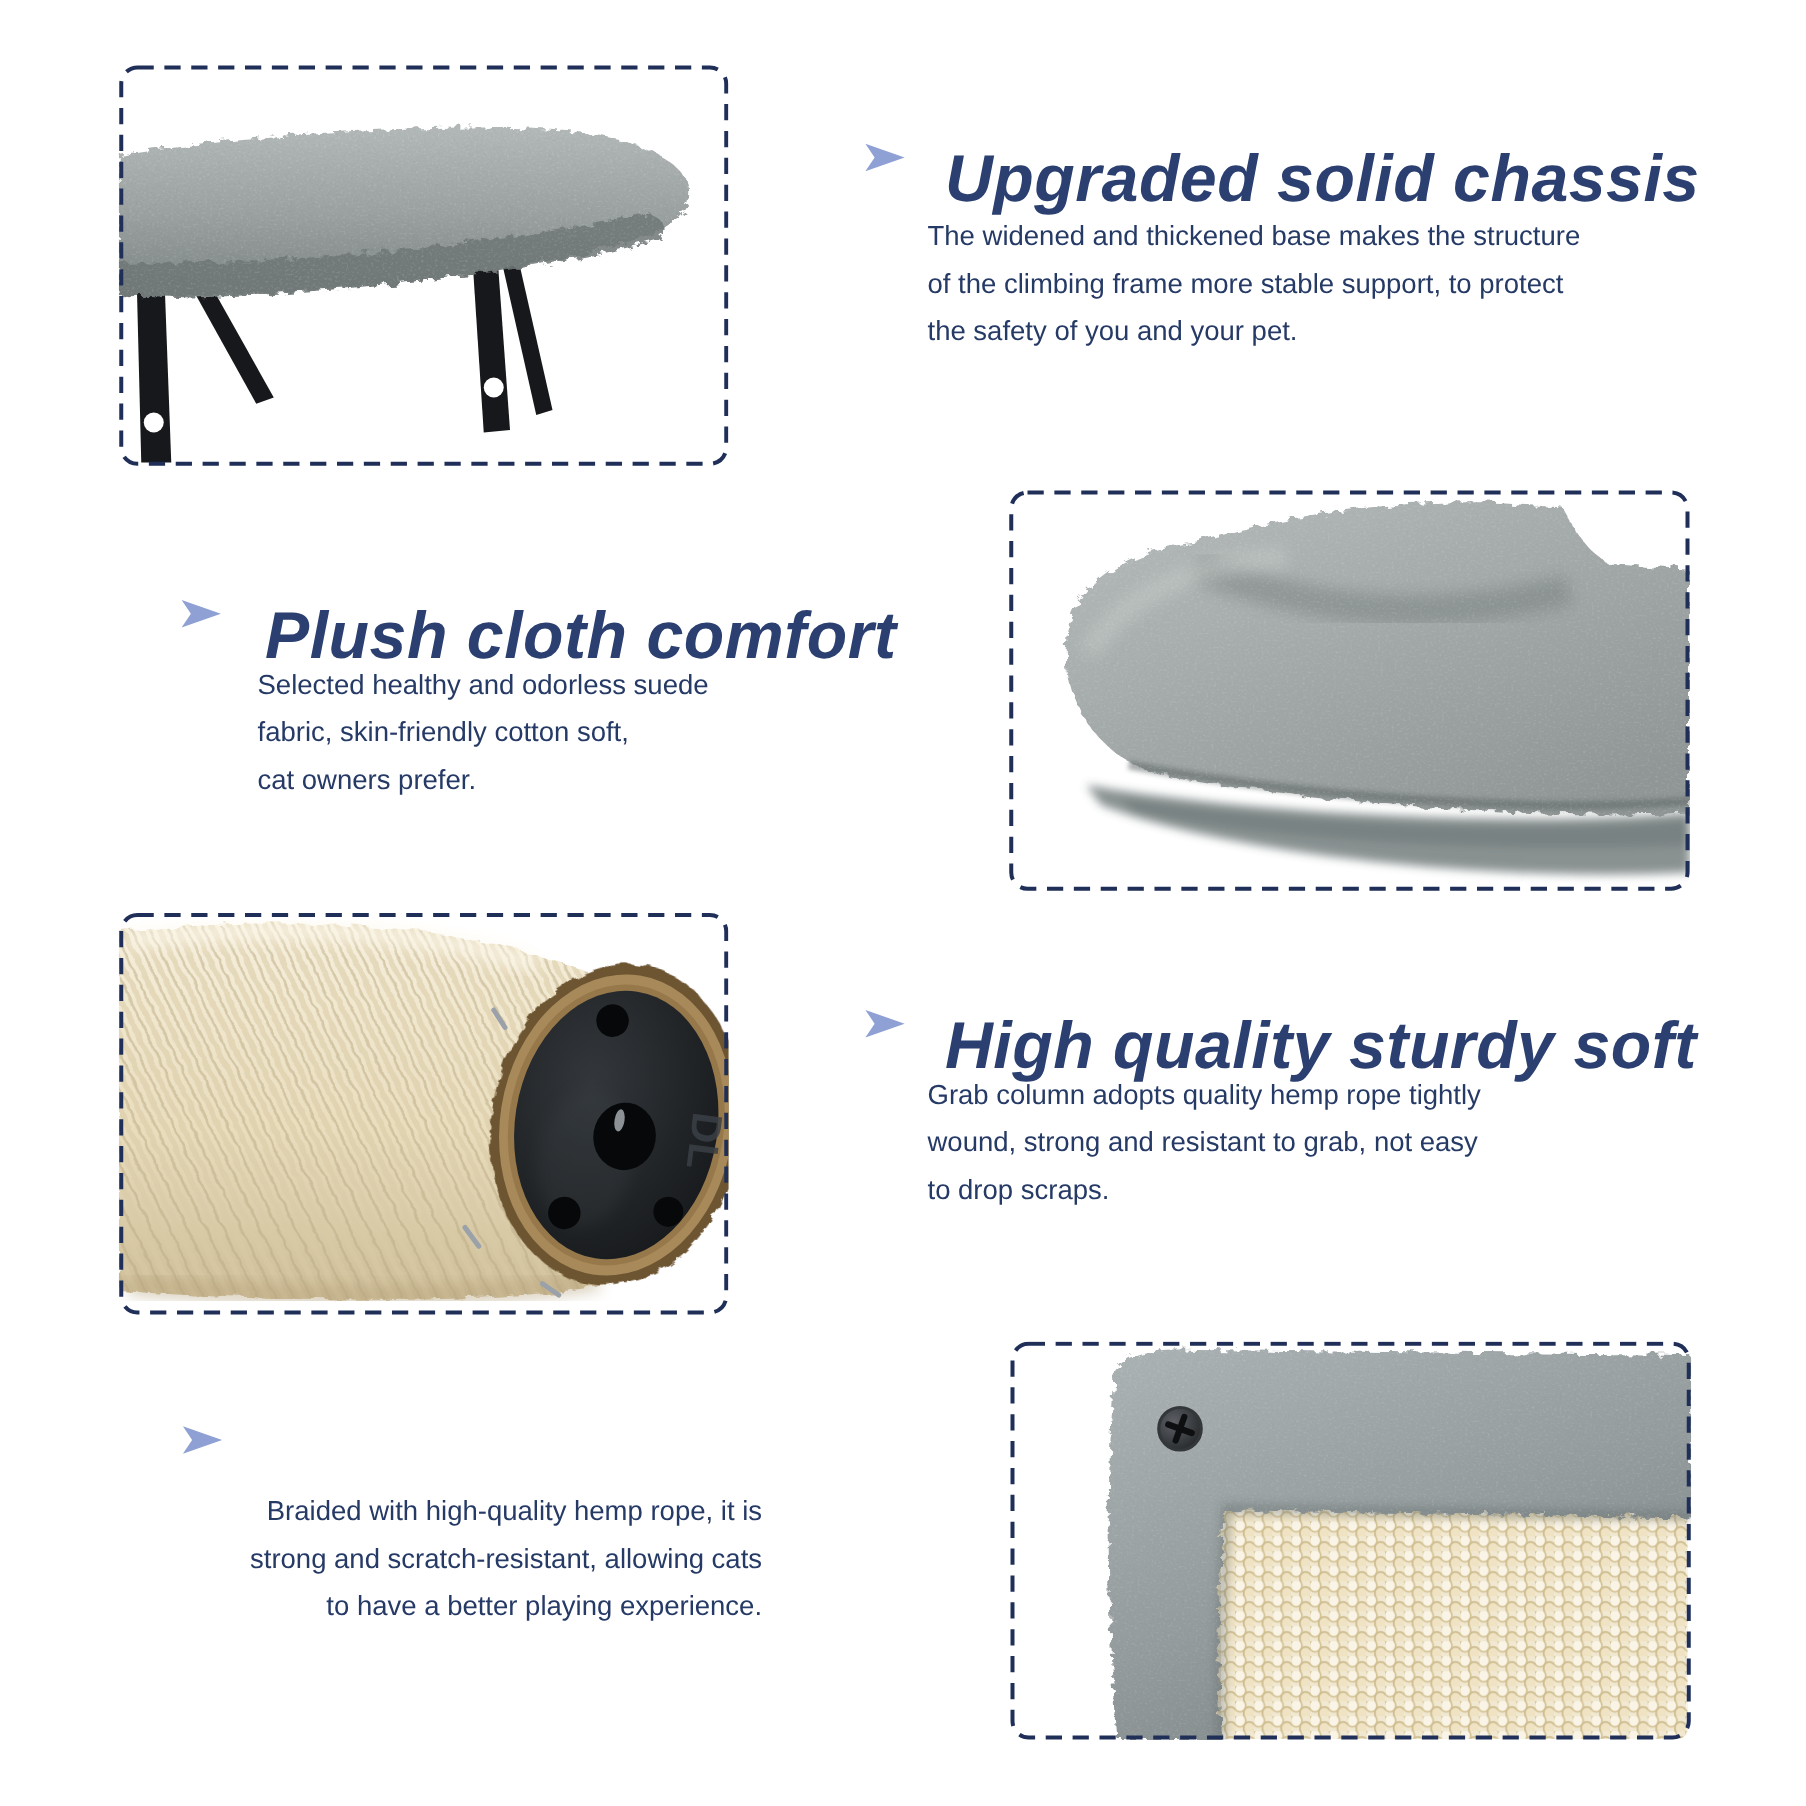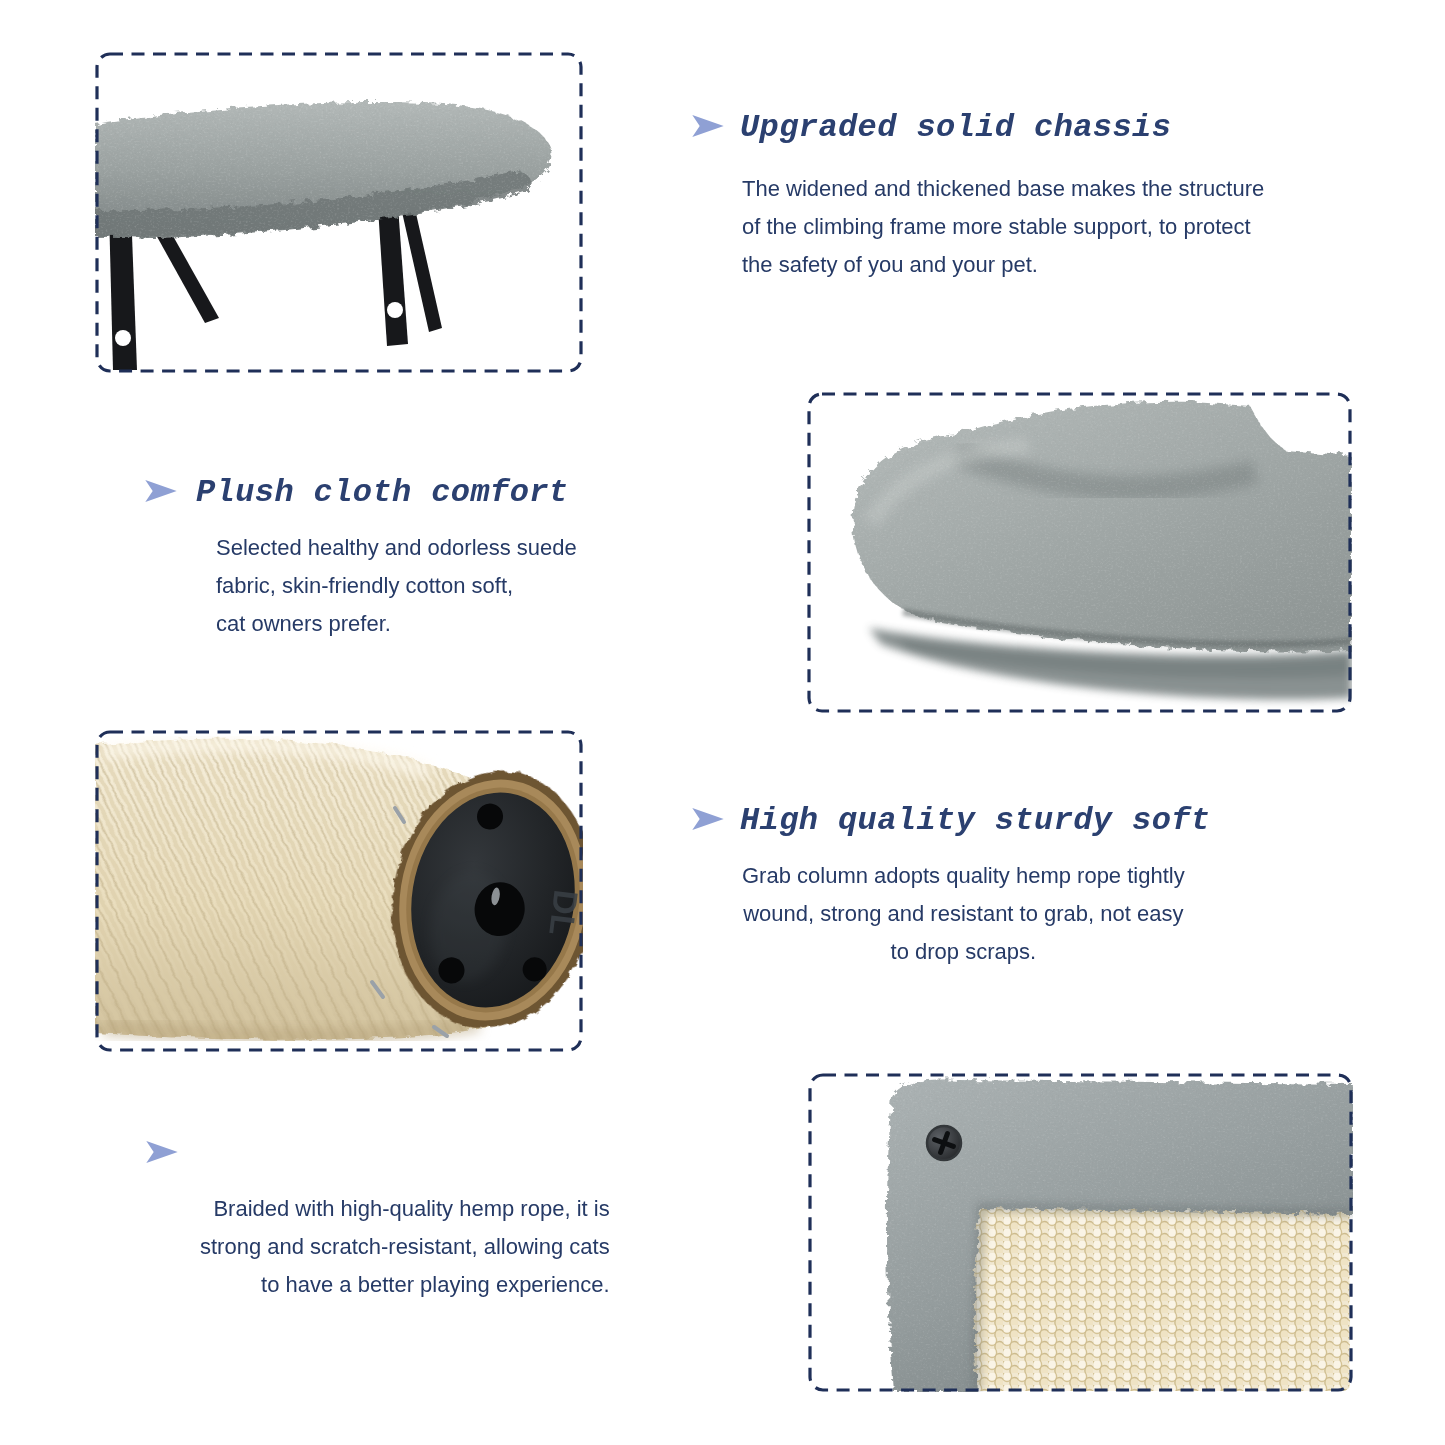--- a/index.html
+++ b/index.html
@@ -10,31 +10,31 @@
   }
   .photo-box{position:absolute;border-radius:14px;overflow:hidden;background:#fff;}
   .photo-box .photo{position:absolute;left:0;top:0;width:100%;height:100%;display:block;}
   .dash{position:absolute;left:0;top:0;width:100%;height:100%;pointer-events:none;display:block;}
   #box1{left:95px;top:52px;width:488px;height:321px;}
   #box2{left:807px;top:392px;width:545px;height:321px;}
   #box3{left:95px;top:730px;width:488px;height:322px;}
   #box4{left:808px;top:1073px;width:545px;height:319px;}
   .arrow{position:absolute;width:32px;height:24px;}
   .title{
-    position:absolute;margin:0;font-size:32px;line-height:44px;
+    position:absolute;margin:16px;font-size:53px;line-height:44px;
     font-style:italic;font-weight:bold;color:var(--heading-color,#2b4070);
-    letter-spacing:.4px;white-space:nowrap;font-family:Liberation Mono, monospace;
+    letter-spacing:.4px;white-space:nowrap;
   }
   .body{
     position:absolute;margin:0;font-size:22px;line-height:38px;
     color:var(--body-color,#263a66);white-space:pre-line;
   }
   #s1-arrow{left:692px;top:114px;} #s1-title{left:740px;top:106px;} #s1-body{left:742px;top:170px;}
-  #s2-arrow{left:145px;top:479px;} #s2-title{left:196px;top:471px;} #s2-body{left:216px;top:529px;}
-  #s3-arrow{left:692px;top:807px;} #s3-title{left:740px;top:799px;} #s3-body{left:742px;top:857px;text-align:center;}
+  #s2-arrow{left:145px;top:479px;} #s2-title{left:196px;top:471px;} #s2-body{left:206px;top:529px;}
+  #s3-arrow{left:692px;top:807px;} #s3-title{left:740px;top:799px;} #s3-body{left:742px;top:857px;}
   #s4-arrow{left:146px;top:1140px;} #s4-title{left:196px;top:1132px;} #s4-body{left:200px;top:1190px;text-align:right;}
 </style>
 </head>
 <body>
 
 <div class="canvas">
 
   <div class="photo-box" id="box1">
     <svg class="photo" viewBox="0 0 488 321">
       <defs>

